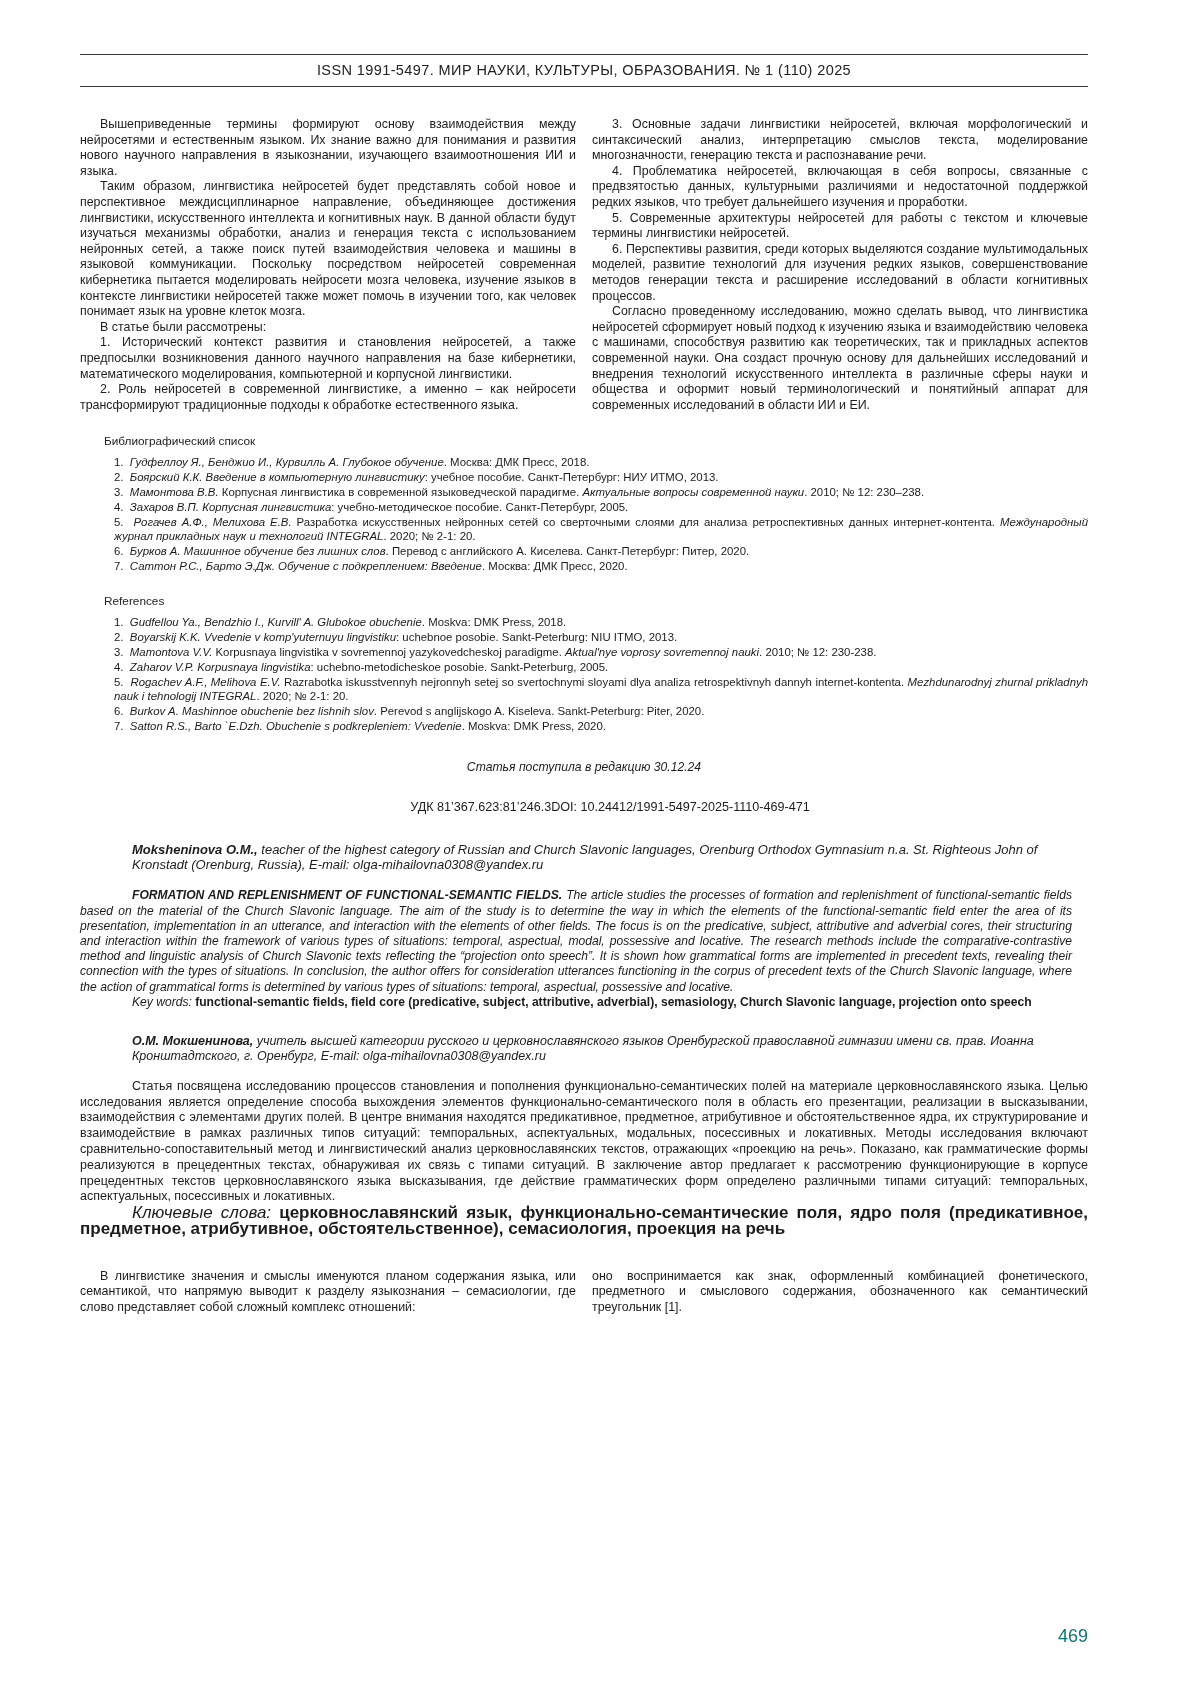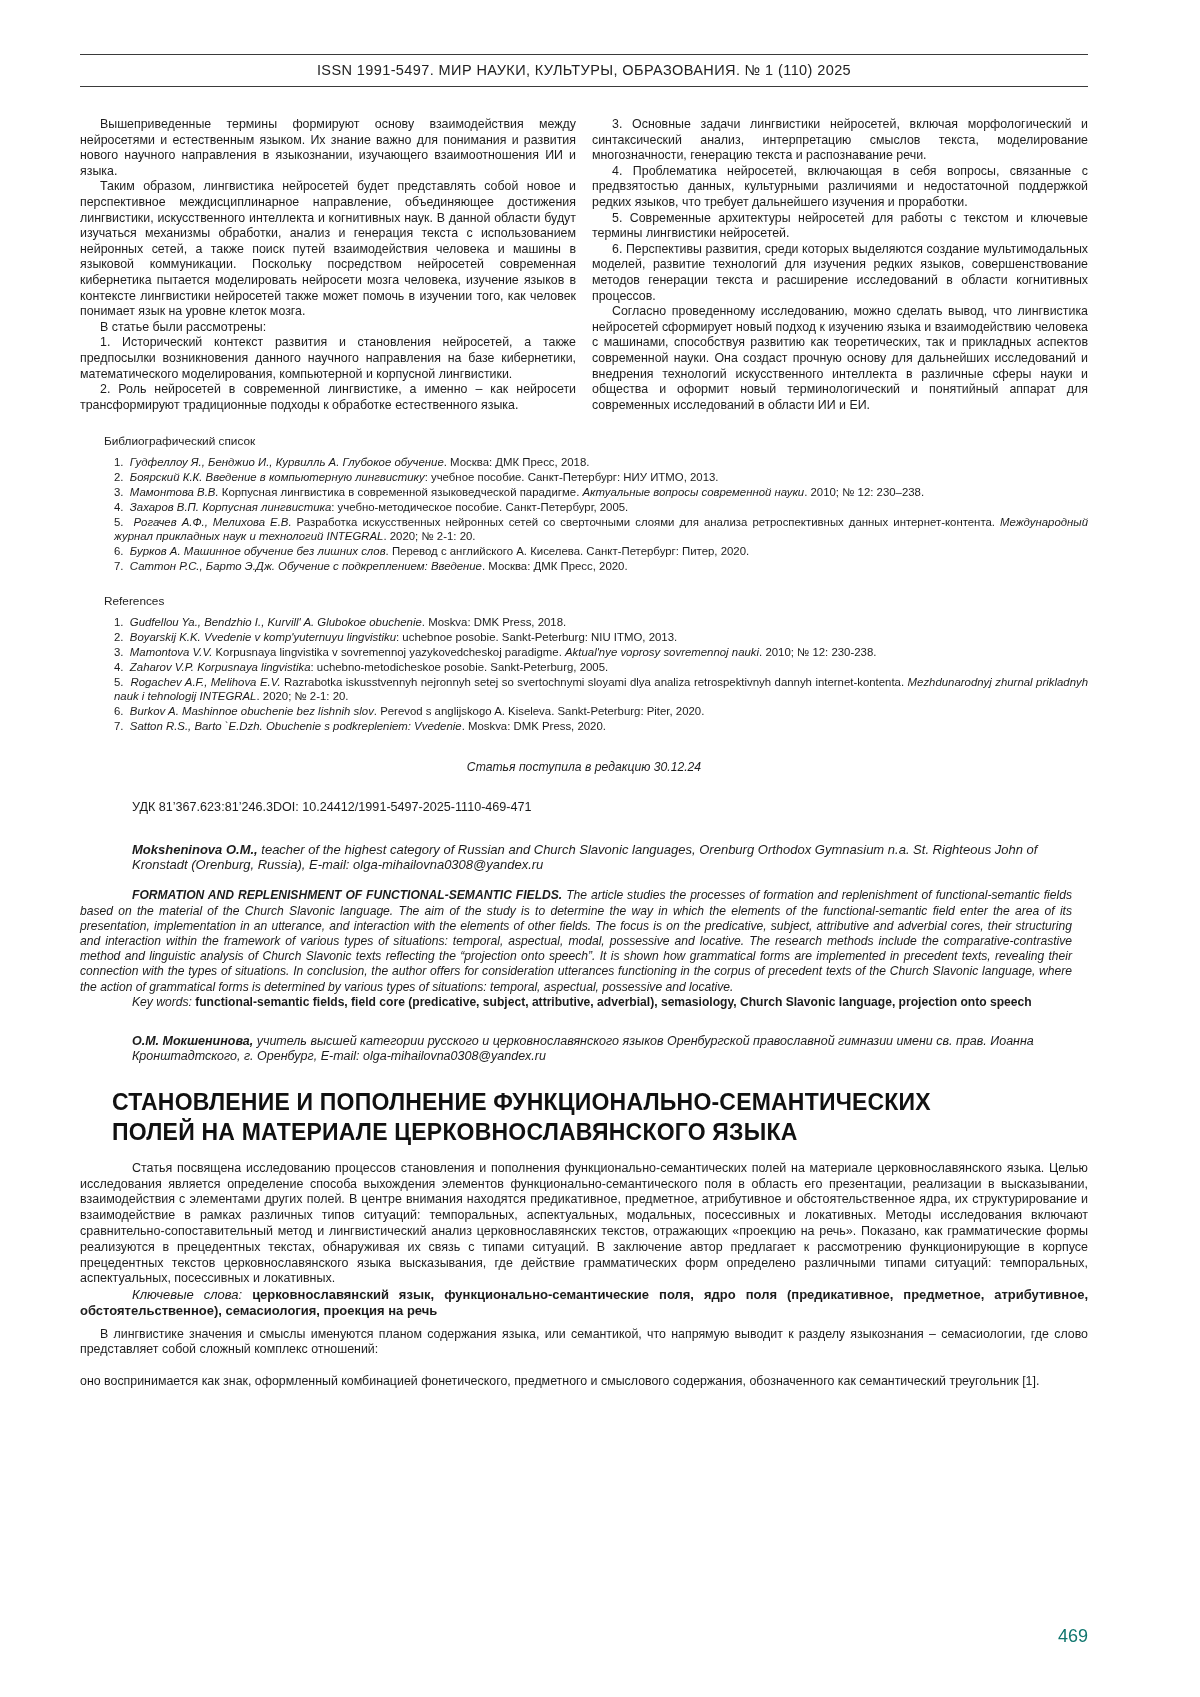--- a/index.html
+++ b/index.html
@@ -33,44 +33,44 @@
   .bib .bib-title { margin: 0 0 7px 24px; font-size: 11.8px; color: #222; }
   .bib ol { list-style: none; margin: 0; padding: 0 0 0 34px; counter-reset: bi; }
   .bib li { counter-increment: bi; text-align: justify; margin-bottom: 1px; }
   .bib li::before { content: counter(bi) ".\00a0\00a0"; }
 
   .it { font-style: italic; }
   .bd { font-weight: 700; }
 
   .received { margin: 26px 0 0 0; text-align: center; font-style: italic; font-size: 12.2px; }
 
-  .meta-row { display: flex; justify-content: flex-start; margin-top: 26px; font-size: 12.6px; }
+  .meta-row { display: flex; justify-content: center; margin-top: 26px; font-size: 12.6px; }
   .meta-row .udk { margin-left: 52px; }
 
   .author-block { margin: 28px 0 0 52px; font-size: 13px; line-height: 15.4px; font-style: italic; }
   .author-block .author-name { font-weight: 700; }
   .author-block.ru { font-size: 12.5px; margin-top: 24px; }
 
   .abstract-en { margin: 16px 16px 0 0; text-align: justify; font-size: 12.1px; line-height: 15.2px; text-indent: 52px; font-style: italic; }
   .keywords { margin: 0; text-align: justify; font-size: 12.1px; line-height: 15.2px; text-indent: 52px; }
-  .keywords.ru { font-size: 13px; line-height: 15.8px; }
+  .keywords.ru { font-size: 17px; line-height: 15.8px; }
 
   .article-title {
     margin: 22px 0 0 32px;
     width: 840px;
     font-size: 23px;
     line-height: 30px;
     font-weight: 700;
     letter-spacing: 0.2px;
     color: #111;
   }
 
   .abstract-ru { margin: 14px 0 0 0; text-align: justify; font-size: 12.5px; line-height: 15.8px; text-indent: 52px; }
 
-  .body-start { margin-top: 8px; flex-direction: column; }
+  .body-start { margin-top: 32px; }
   .body-start .col p.noindent { text-indent: 0; }
 
   .page-number {
     position: absolute;
     right: 112px;
     bottom: 50px;
     font-size: 18px;
     color: #0f766e;
   }
 </style>
@@ -134,21 +134,20 @@
   </div>
 
   <p class="author-block en"><span class="author-name">Moksheninova O.M.,</span><span> teacher of the highest category of Russian and Church Slavonic languages, Orenburg Orthodox Gymnasium n.a. St. Righteous John of Kronstadt (Orenburg, Russia), E-mail: olga-mihailovna0308@yandex.ru</span></p>
 
   <p class="abstract-en"><span class="bd">FORMATION AND REPLENISHMENT OF FUNCTIONAL-SEMANTIC FIELDS.</span><span> The article studies the processes of formation and replenishment of functional-semantic fields based on the material of the Church Slavonic language. The aim of the study is to determine the way in which the elements of the functional-semantic field enter the area of its presentation, implementation in an utterance, and interaction with the elements of other fields. The focus is on the predicative, subject, attributive and adverbial cores, their structuring and interaction within the framework of various types of situations: temporal, aspectual, modal, possessive and locative. The research methods include the comparative-contrastive method and linguistic analysis of Church Slavonic texts reflecting the “projection onto speech”. It is shown how grammatical forms are implemented in precedent texts, revealing their connection with the types of situations. In conclusion, the author offers for consideration utterances functioning in the corpus of precedent texts of the Church Slavonic language, where the action of grammatical forms is determined by various types of situations: temporal, aspectual, possessive and locative.</span></p>
 
   <p class="keywords"><span class="it">Key words: </span><span class="bd">functional-semantic fields, field core (predicative, subject, attributive, adverbial), semasiology, Church Slavonic language, projection onto speech</span></p>
 
   <p class="author-block ru"><span class="author-name">О.М. Мокшенинова,</span><span> учитель высшей категории русского и церковнославянского языков Оренбургской православной гимназии имени св. прав. Иоанна Кронштадтского, г. Оренбург, E-mail: olga-mihailovna0308@yandex.ru</span></p>
 
-  <h1 class="article-title">СТАНОВЛЕНИЕ И ПОПОЛНЕНИЕ ФУНКЦИОНАЛЬНО-СЕМАНТИЧЕСКИХ ПОЛЕЙ НА МАТЕРИАЛЕ ЦЕРКОВНОСЛАВЯНСКОГО ЯЗЫКА</h1>
 
   <p class="abstract-ru">Статья посвящена исследованию процессов становления и пополнения функционально-семантических полей на материале церковнославянского языка. Целью исследования является определение способа выхождения элементов функционально-семантического поля в область его презентации, реализации в высказывании, взаимодействия с элементами других полей. В центре внимания находятся предикативное, предметное, атрибутивное и обстоятельственное ядра, их структурирование и взаимодействие в рамках различных типов ситуаций: темпоральных, аспектуальных, модальных, посессивных и локативных. Методы исследования включают сравнительно-сопоставительный метод и лингвистический анализ церковнославянских текстов, отражающих «проекцию на речь». Показано, как грамматические формы реализуются в прецедентных текстах, обнаруживая их связь с типами ситуаций. В заключение автор предлагает к рассмотрению функционирующие в корпусе прецедентных текстов церковнославянского языка высказывания, где действие грамматических форм определено различными типами ситуаций: темпоральных, аспектуальных, посессивных и локативных.</p>
 
   <p class="keywords ru"><span class="it">Ключевые слова: </span><span class="bd">церковнославянский язык, функционально-семантические поля, ядро поля (предикативное, предметное, атрибутивное, обстоятельственное), семасиология, проекция на речь</span></p>
 
   <section class="two-col body-start">
     <div class="col">
       <p>В лингвистике значения и смыслы именуются планом содержания языка, или семантикой, что напрямую выводит к разделу языкознания – семасиологии, где слово представляет собой сложный комплекс отношений:</p>
     </div>
     <div class="col">

